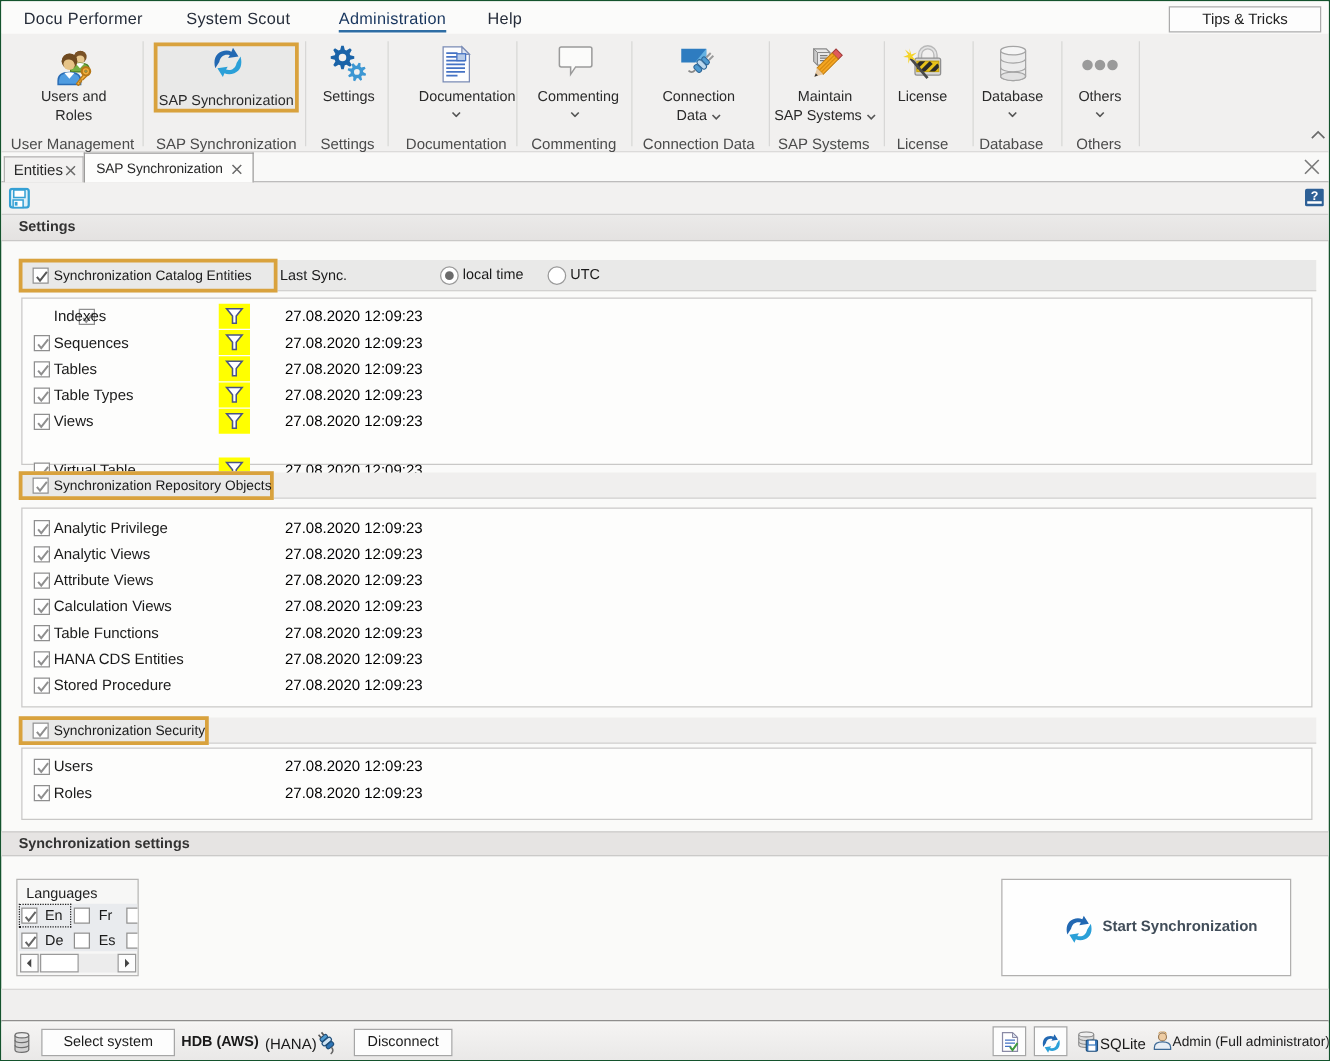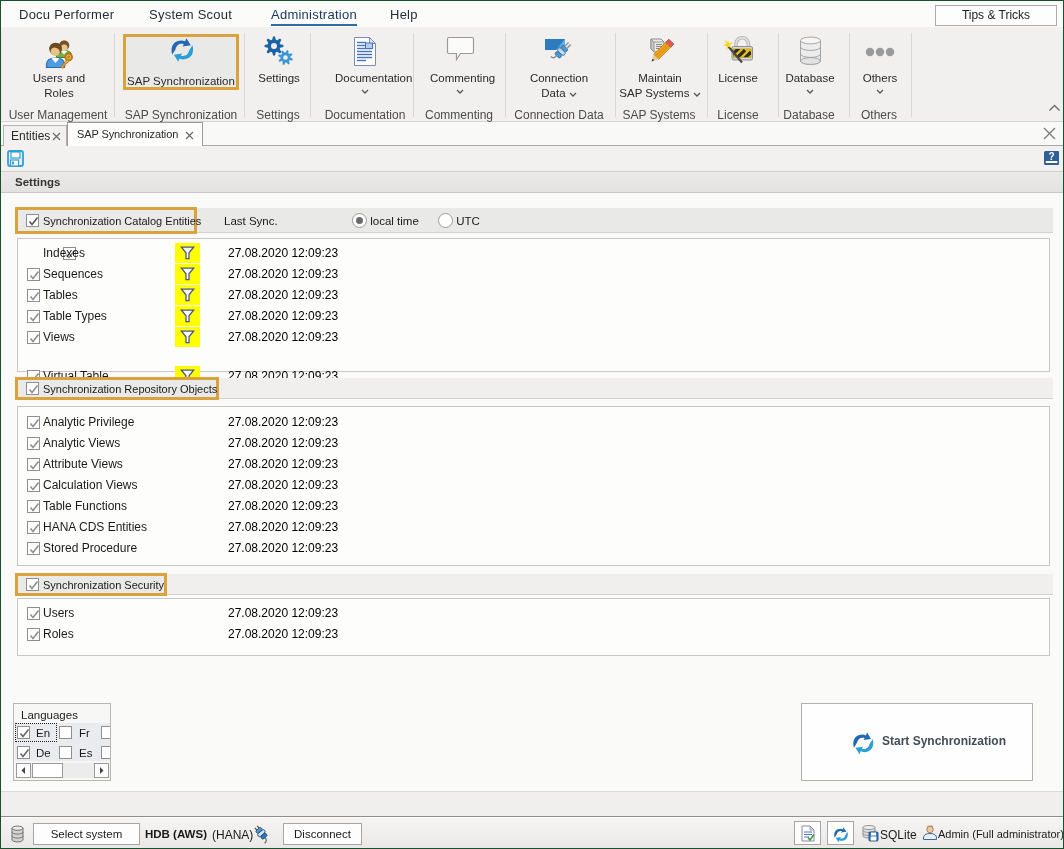--- a/index.html
+++ b/index.html
@@ -291,21 +291,21 @@
     <svg style="position:absolute; left:1042px; top:4px;" width="17" height="16" viewBox="0 0 17 16">
       <path d="M2.5,1 L15,1 Q16,1 16,2 L16,14 Q16,15 15,15 L2.5,15 Q1,15 1,13.5 L1,2.5 Q1,1 2.5,1 Z" fill="#2e6096"></path>
       <rect x="2.8" y="11" width="11.6" height="2" fill="#fff"></rect>
       <text x="8.6" y="10" font-size="10" font-weight="bold" fill="#fff" text-anchor="middle" font-family="Liberation Sans">?</text>
     </svg>
   </div>
   <div id="sethdr" class="abs"><span style="margin-left:14px;">Settings</span></div>
   <div id="content" class="abs" style="left:0; top:192px; width:1062px; height:598px;">
 
     <div class="band" style="top:15px; height:25px;"></div>
-    <div class="obox" style="left:14px; top:14px; width:182px; height:27px;">
+    <div class="obox" style="left:14px; top:14px; width:207px; height:27px;">
       <span class="cb" style="margin-left:8px;">
           <svg width="13" height="14" viewBox="0 0 13 14">
             <path d="M2.5,7.5 L5,10.5 L10.5,3.5" fill="none" stroke="#555" stroke-width="1.6"></path>
           </svg>
         </span>
       <span style="margin-left:4px;">Synchronization Catalog Entities</span>
     </div>
     <div class="abs" style="left:223px; top:22px;">Last Sync.</div>
     <div class="abs" style="left:351px; top:20px;"><span class="radio"><span class="dot"></span></span> <span style="vertical-align:middle;">local time</span></div>
     <div class="abs" style="left:437px; top:20px;"><span class="radio"></span> <span style="vertical-align:middle;">UTC</span></div>
@@ -389,20 +389,21 @@
 
     <div class="gbox" style="top:405px; height:58px;">
       <div class="row" style="top:4px; width:1000px;"><span class="cb"><svg width="13" height="14" viewBox="0 0 13 14">
               <path d="M2.5,7.5 L5,10.5 L10.5,3.5" fill="none" stroke="#8f8f8f" stroke-width="1.6"></path>
             </svg></span><span class="rl">Users</span><span class="date">27.08.2020 12:09:23</span></div>
       <div class="row" style="top:25px; width:1000px;"><span class="cb"><svg width="13" height="14" viewBox="0 0 13 14">
               <path d="M2.5,7.5 L5,10.5 L10.5,3.5" fill="none" stroke="#8f8f8f" stroke-width="1.6"></path>
             </svg></span><span class="rl">Roles</span><span class="date">27.08.2020 12:09:23</span></div>
     </div>
 
+    <div class="abs" style="left:0; top:472px; width:1062px; height:20px; background:#e6e4e3; border-top:1px solid #cbcac9; border-bottom:1px solid #cbcac9; font-weight:bold; color:#333; line-height:19px;"><span style="margin-left:14px;">Synchronization settings</span></div>
 
     <div id="langbox" class="abs" style="top:510px;">
       <div class="abs" style="left:7px; top:5px; color:#222;">Languages</div>
       <div class="abs" style="left:1px; top:19px; width:95px; height:38px; background:#e9ebee;"></div>
       <div class="abs" style="left:1px; top:19px; width:42px; height:19px; border:1px dotted #222;"></div>
       <span class="cb" style="position:absolute; left:3px; top:22px;">
           <svg width="13" height="14" viewBox="0 0 13 14">
             <path d="M2.5,7.5 L5,10.5 L10.5,3.5" fill="none" stroke="#666" stroke-width="1.6"></path>
           </svg>
         </span>

